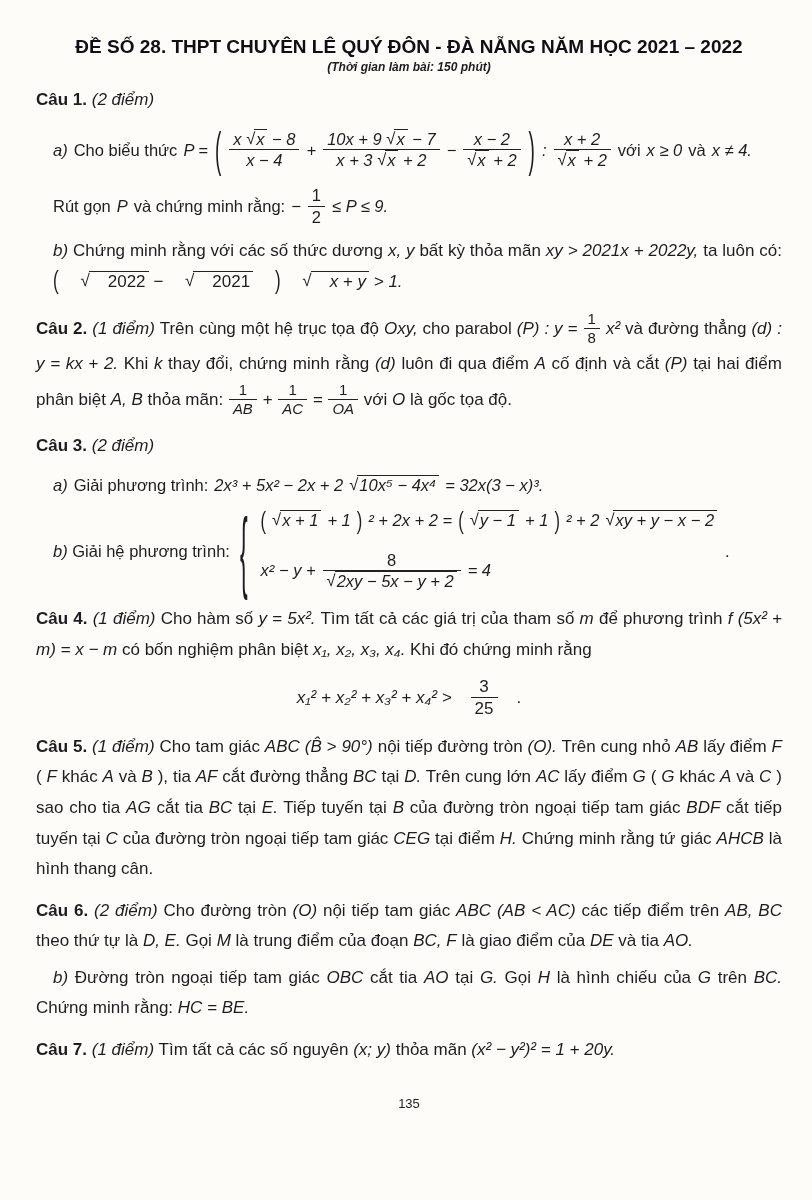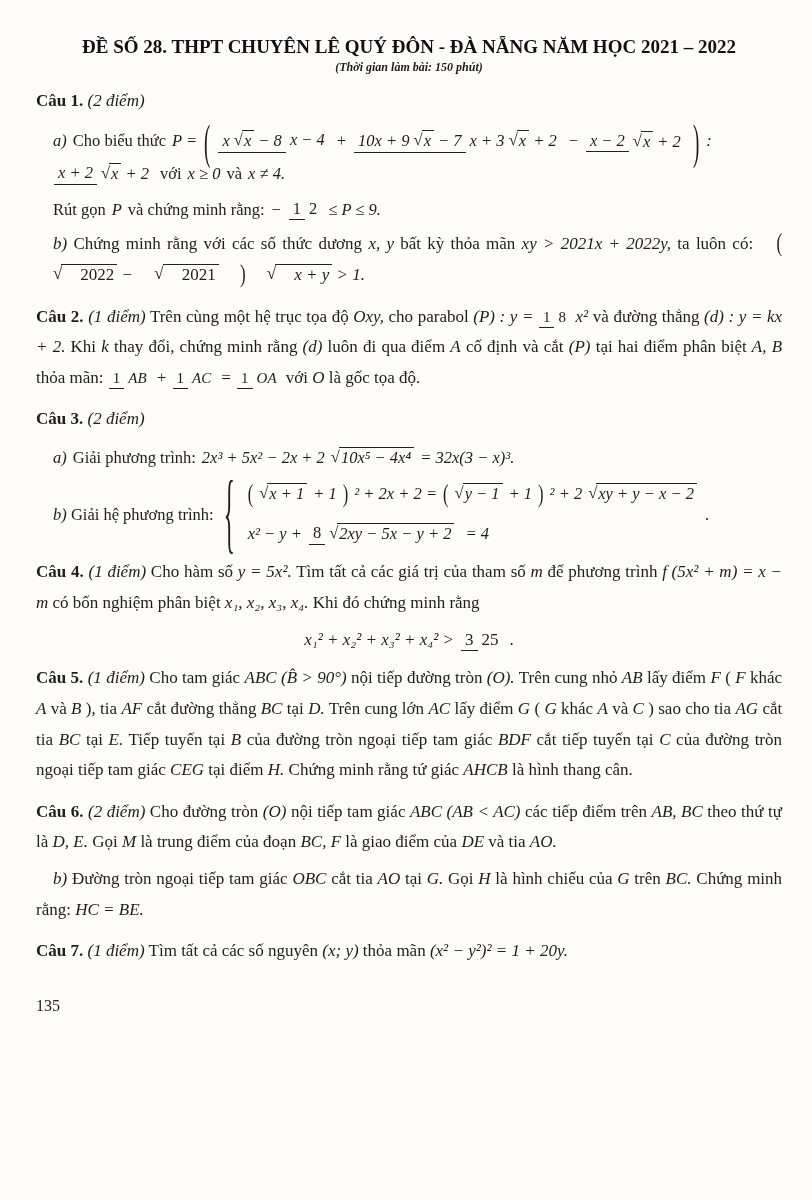--- a/index.html
+++ b/index.html
@@ -1,47 +1,47 @@
 <!DOCTYPE html>
 <html><head>
 <meta charset="utf-8">
 <style>
   html,body{margin:0;padding:0;background:#ffffff}
   .page{width:812px;min-height:1200px;box-sizing:border-box;background:#fdfcf8;color:#1d1d1f;
-        font-family:Liberation Serif, serif;font-size:17px;
+        font-family:Liberation Sans, sans-serif;font-size:17px;
         padding:30px 30px 16px 36px;position:relative}
   .title{font-size:19px;font-weight:bold;text-align:center;margin:6px 0 0;color:#101014}
   .subtitle{font-size:12px;font-weight:bold;font-style:italic;text-align:center;margin:2px 0 8px}
   .qlabel{font-weight:bold}
   .it{font-style:italic}
   .m{font-style:italic}
   .txt{}
   .para{text-align:justify;line-height:1.8;margin:6px 0 0}
   .para.head{margin-top:11px}
   .sub{text-indent:17px}
   .mathline{display:flex;align-items:center;flex-wrap:wrap;column-gap:6px;row-gap:8px;
             margin:12px 0 8px;padding-left:17px;line-height:1.35;font-size:16.5px}
-  .frac{display:inline-flex;flex-direction:row;align-items:stretch;vertical-align:middle;
+  .frac{display:inline-flex;flex-direction:column;align-items:stretch;vertical-align:middle;
         text-align:center;margin:1px 1px;line-height:1.25}
   .frac .num{display:block;border-bottom:1.2px solid #222;padding:0 4px;white-space:nowrap}
   .frac .den{display:block;padding:0 4px;white-space:nowrap}
   .para .frac{font-size:0.88em}
   .sqrt{white-space:nowrap}
   .rsign{display:inline-block;transform:translateY(-1px);margin-right:-1px}
   .rad{display:inline-block;border-top:1.2px solid #222;padding:0 3px 0 2px;line-height:1.2}
   .bigparen{display:inline-block;font-weight:normal}
   .bigparen.md{transform:scaleY(1.5)}
   .bigparen.xl{transform:scaleY(2.55);font-size:19px;margin:0 1px}
   .sysrow{display:flex;align-items:center;column-gap:8px;margin:14px 0 10px;padding-left:17px;font-size:16.5px}
   .sysrow .lead{white-space:nowrap}
   .brace{display:inline-block;transform:scaleY(3.9);font-size:23px;margin:0 5px 0 2px}
   .sys{display:flex;flex-direction:column;row-gap:18px}
   .sysline{display:flex;align-items:center;column-gap:6px;flex-wrap:wrap}
-  .center-math{display:flex;justify-content:center;align-items:center;column-gap:6px;margin:10px 0 6px}
-  .footer{margin-top:30px;font-size:16px}
+  .center-math{display:flex;justify-content:center;align-items:center;column-gap:18px;margin:10px 0 6px}
+  .footer{text-align:center;margin-top:30px;font-size:13px}
 </style>
 </head>
 <body>
 
 <div class="page">
 
   <div class="title">ĐỀ SỐ 28. THPT CHUYÊN LÊ QUÝ ĐÔN - ĐÀ NẴNG NĂM HỌC 2021 – 2022</div>
   <div class="subtitle">(Thời gian làm bài: 150 phút)</div>
 
   <p class="para head"><span class="qlabel">Câu 1.</span> <span class="it">(2 điểm)</span> </p>

